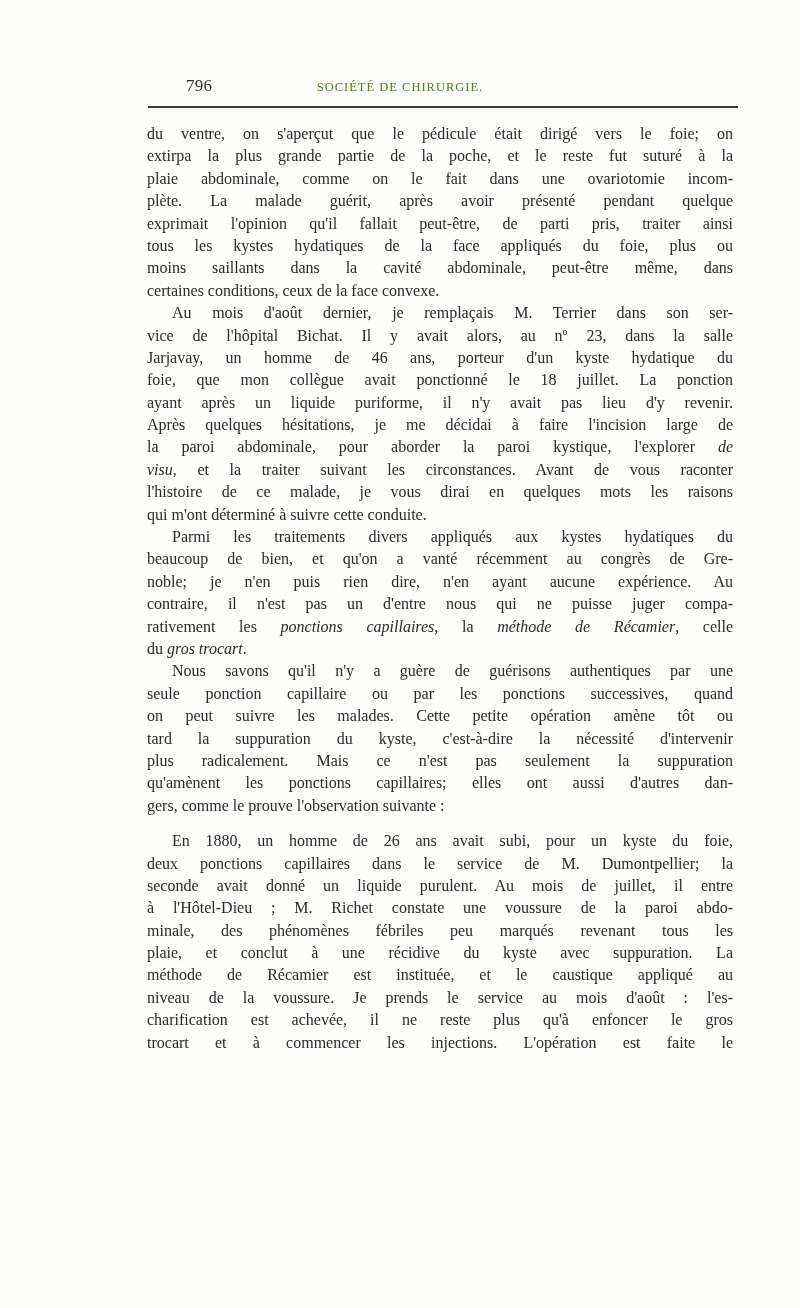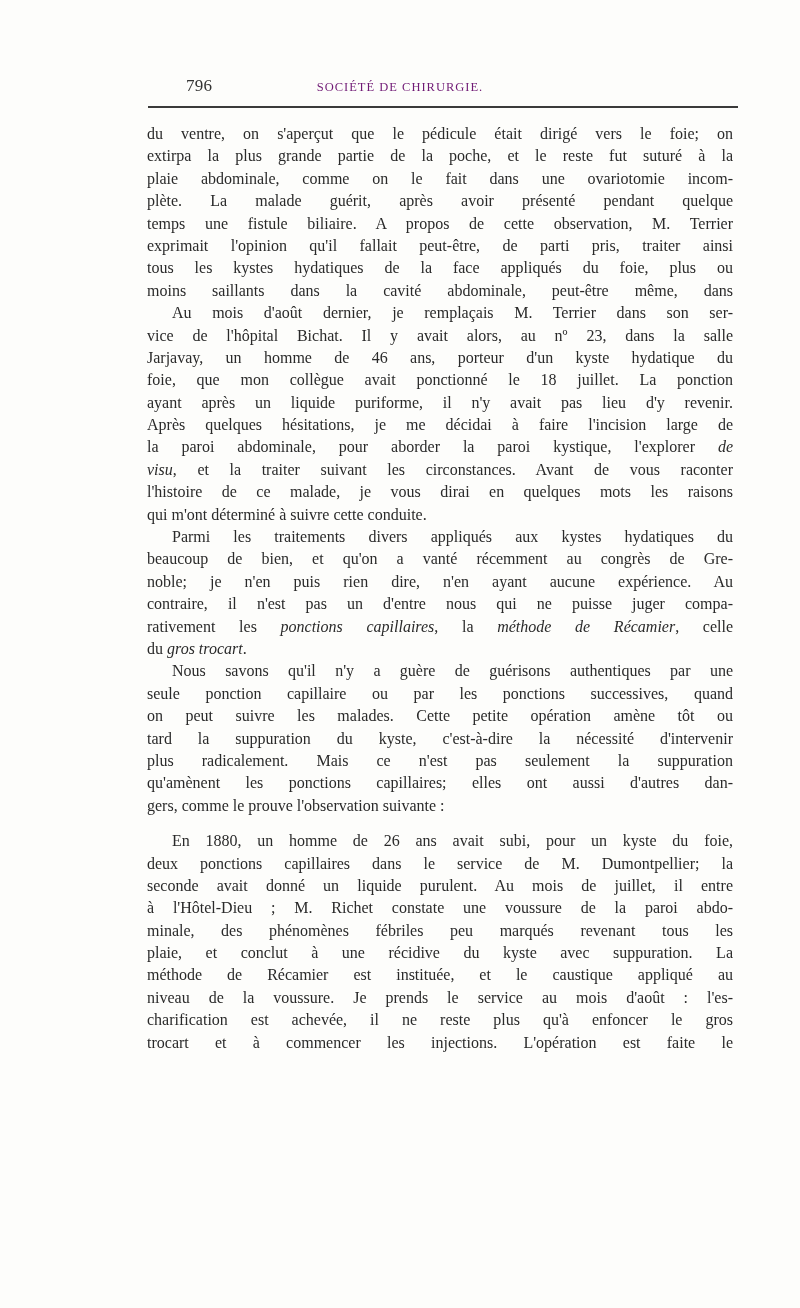--- a/index.html
+++ b/index.html
@@ -11,21 +11,21 @@
     font-family: "Liberation Serif", "DejaVu Serif", serif;
     color: #2a2a2a;
   }
   .page-number {
     position: absolute; left: 150px; top: 76px;
     font-size: 17px; letter-spacing: 0.2px; color: #333; margin-left: 36px;
   }
   .running-head {
     position: absolute; left: 0; width: 800px; top: 80px;
     text-align: center; font-size: 12.5px; letter-spacing: 1px;
-    font-variant: small-caps; color: #701a75;
+    font-variant: small-caps; color: #4d7c0f;
   }
   .rule {
     position: absolute; left: 148px; width: 590px; top: 106px;
     height: 2px; background: #3a3a3a;
   }
   .body {
     position: absolute; left: 147px; width: 586px; top: 123px;
     font-size: 16px;
   }
   .line {
@@ -43,24 +43,24 @@
 <div>
   <div class="page-number">796</div>
   <div class="running-head">SOCIÉTÉ DE CHIRURGIE.</div>
   <div class="rule"></div>
 
   <div class="body">
     <span class="line">du ventre, on s'aperçut que le pédicule était dirigé vers le foie; on</span>
     <span class="line">extirpa la plus grande partie de la poche, et le reste fut suturé à la</span>
     <span class="line">plaie abdominale, comme on le fait dans une ovariotomie incom-</span>
     <span class="line">plète. La malade guérit, après avoir présenté pendant quelque</span>
-    <span class="line">temps une fistule biliaire. A propos de cette observation, M. Terrier</span>
     <span class="line">exprimait l'opinion qu'il fallait peut-être, de parti pris, traiter ainsi</span>
     <span class="line">tous les kystes hydatiques de la face appliqués du foie, plus ou</span>
     <span class="line">moins saillants dans la cavité abdominale, peut-être même, dans</span>
+    <span class="line last">certaines conditions, ceux de la face convexe.</span>
 
     <span class="line indent">Au mois d'août dernier, je remplaçais M. Terrier dans son ser-</span>
     <span class="line">vice de l'hôpital Bichat. Il y avait alors, au nº 23, dans la salle</span>
     <span class="line">Jarjavay, un homme de 46 ans, porteur d'un kyste hydatique du</span>
     <span class="line">foie, que mon collègue avait ponctionné le 18 juillet. La ponction</span>
     <span class="line">ayant après un liquide puriforme, il n'y avait pas lieu d'y revenir.</span>
     <span class="line">Après quelques hésitations, je me décidai à faire l'incision large de</span>
     <span class="line"><span>la paroi abdominale, pour aborder la paroi kystique, l'explorer </span><i>de</i></span>
     <span class="line"><i>visu</i><span>, et la traiter suivant les circonstances. Avant de vous raconter</span></span>
     <span class="line">l'histoire de ce malade, je vous dirai en quelques mots les raisons</span>

